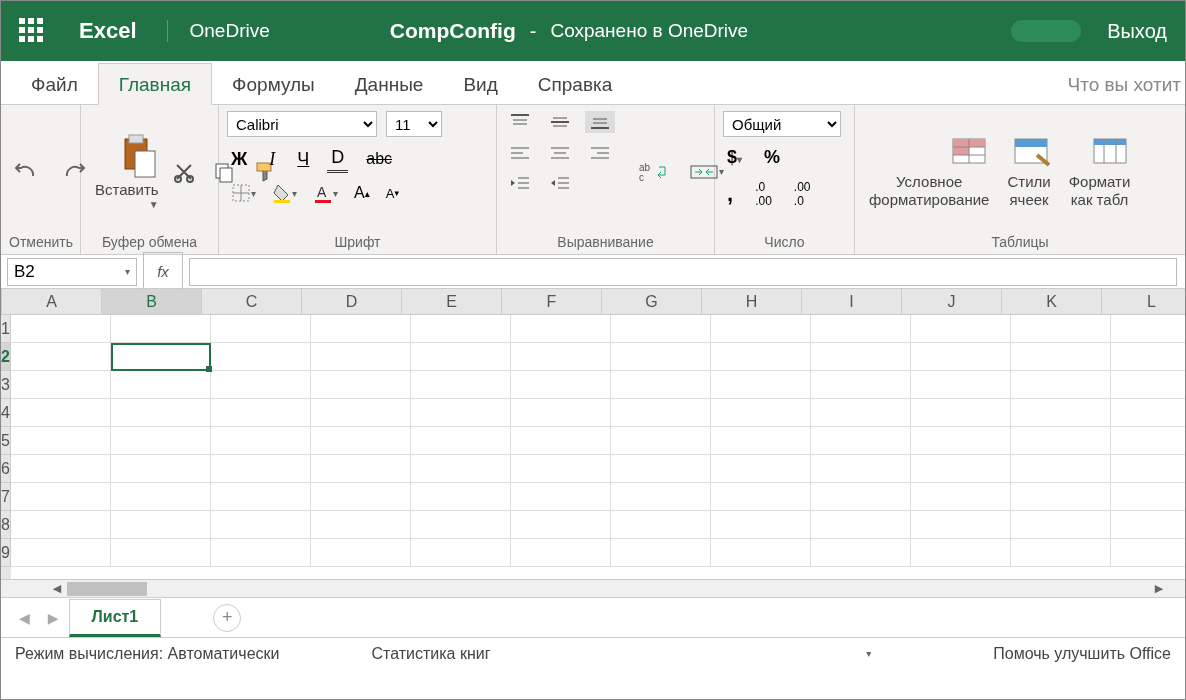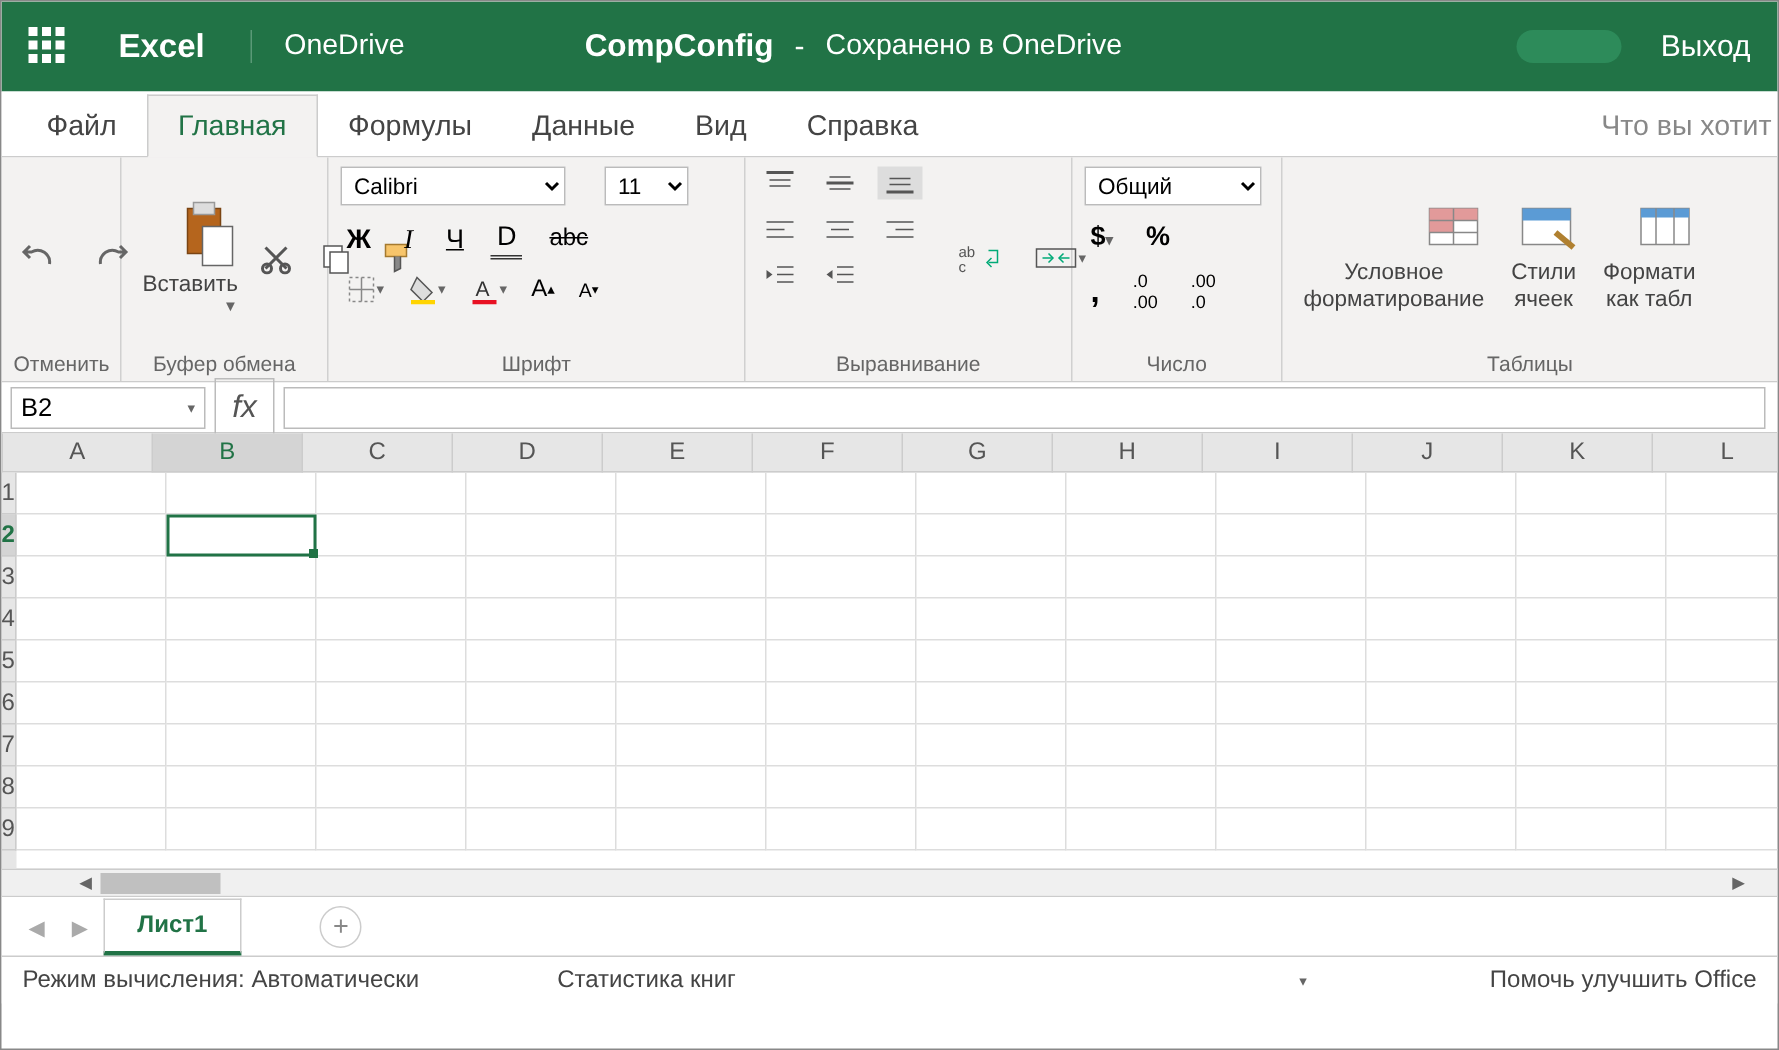--- a/index.html
+++ b/index.html
@@ -22,27 +22,27 @@
 .ribbon { height: 150px; background: #f3f2f1; border-bottom: 1px solid #ccc; display: flex; }
 .group { border-right: 1px solid #d0d0d0; padding: 6px 8px 2px; display: flex; flex-direction: column; }
 .group-body { flex: 1; display: flex; }
 .group-label { text-align: center; font-size: 14px; color: #666; padding: 2px 0; }
 .col { display: flex; flex-direction: row; align-items: center; justify-content: space-around; }
 .icon { display: inline-flex; align-items: center; justify-content: center; }
 .btn { cursor: pointer; padding: 2px 4px; }
 select.combo { height: 26px; border: 1px solid #bbb; background: #fff; font-size: 15px; padding: 0 4px; }
 .fontname { width: 150px; }
 .fontsize { width: 56px; margin-left: 6px; }
-.row { display: flex; align-items: center; gap: 20px; }
+.row { display: flex; align-items: center; gap: 3px; }
 .bigbtn { display: flex; flex-direction: column; align-items: flex-end; justify-content: center; padding: 4px 6px; cursor: pointer; }
 .bigbtn .lbl { font-size: 15px; color: #444; margin-top: 2px; text-align: center; line-height: 1.2; }
 .caret { font-size: 10px; color: #666; }
 .formula-bar { height: 34px; border-bottom: 1px solid #ccc; display: flex; align-items: center; background: #fff; }
 .namebox { width: 130px; height: 28px; border: 1px solid #bbb; margin: 0 6px; font-size: 17px; padding: 0 6px; display: flex; align-items: center; justify-content: space-between; }
-.fxbox { width: 40px; height: 40px; border: 1px solid #bbb; display: flex; align-items: center; justify-content: center; font-style: italic; font-size: 21px; color: #555; margin-right: 6px; }
+.fxbox { width: 40px; height: 40px; border: 1px solid #bbb; display: flex; align-items: center; justify-content: center; font-style: italic; font-size: 15px; color: #555; margin-right: 6px; }
 .formula-input { flex: 1; height: 28px; border: 1px solid #bbb; margin-right: 8px; padding: 0 4px; font-size: 15px; }
 .grid-area { height: 308px; display: flex; flex-direction: column; }
 .colheaders { display: flex; height: 26px; background: #e6e6e6; }
 .corner { width: 48px; border-right: 1px solid #ccc; border-bottom: 1px solid #ccc; background: #e6e6e6; position: relative; }
 .corner::after { content: ""; position: absolute; right: 2px; bottom: 2px; width: 0; height: 0; border-left: 14px solid transparent; border-bottom: 14px solid #b0b0b0; }
 .colh { width: 100px; border-right: 1px solid #ccc; border-bottom: 1px solid #ccc; display: flex; align-items: center; justify-content: center; font-size: 16px; color: #555; }
 .colh.sel { background: #d4d4d4; color: #217346; }
 .gridbody { flex: 1; display: flex; overflow: hidden; position: relative; }
 .rowheaders { width: 48px; background: #e6e6e6; }
 .rowh { height: 28px; border-right: 1px solid #ccc; border-bottom: 1px solid #ccc; display: flex; align-items: center; justify-content: center; font-size: 16px; color: #555; }

